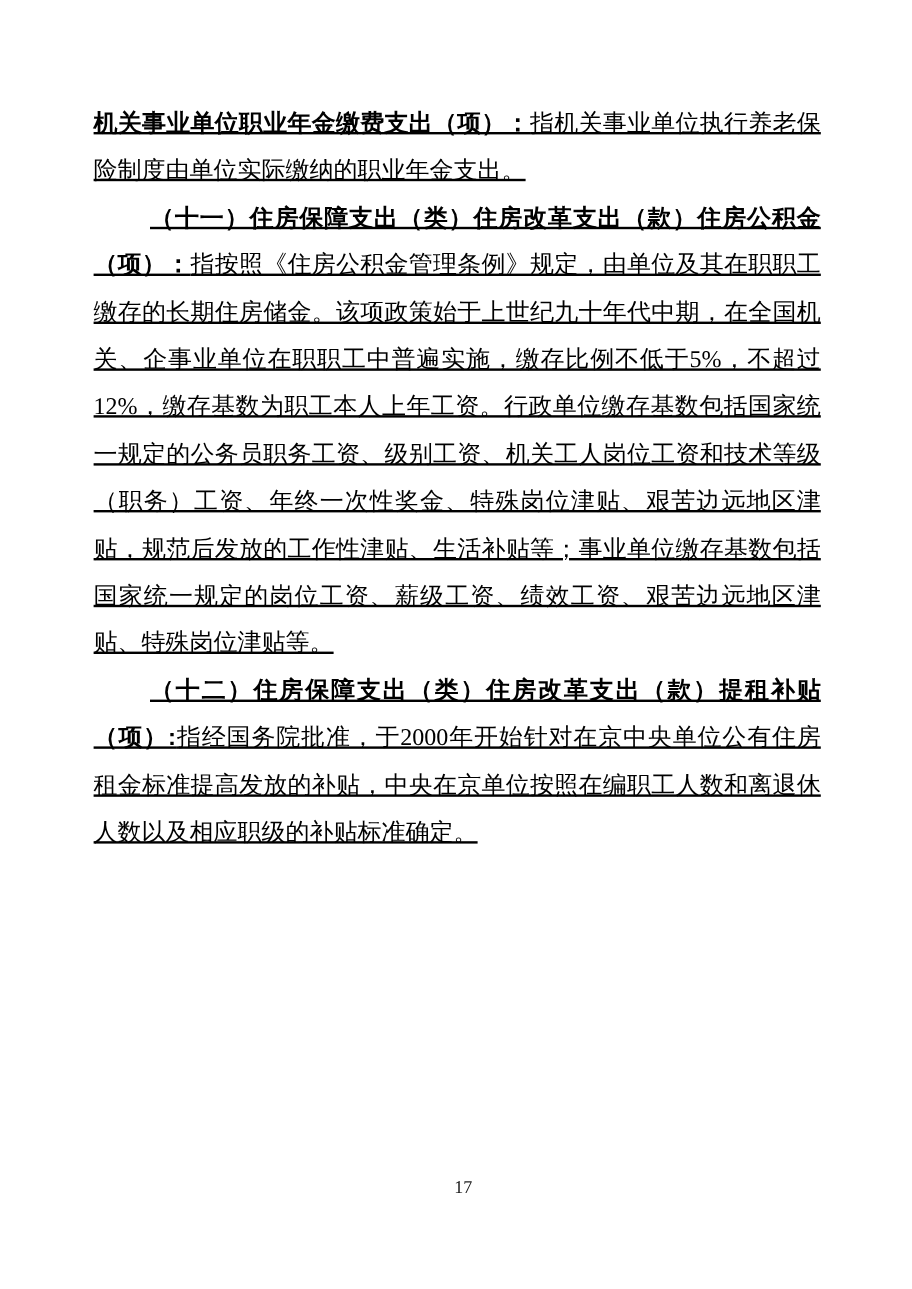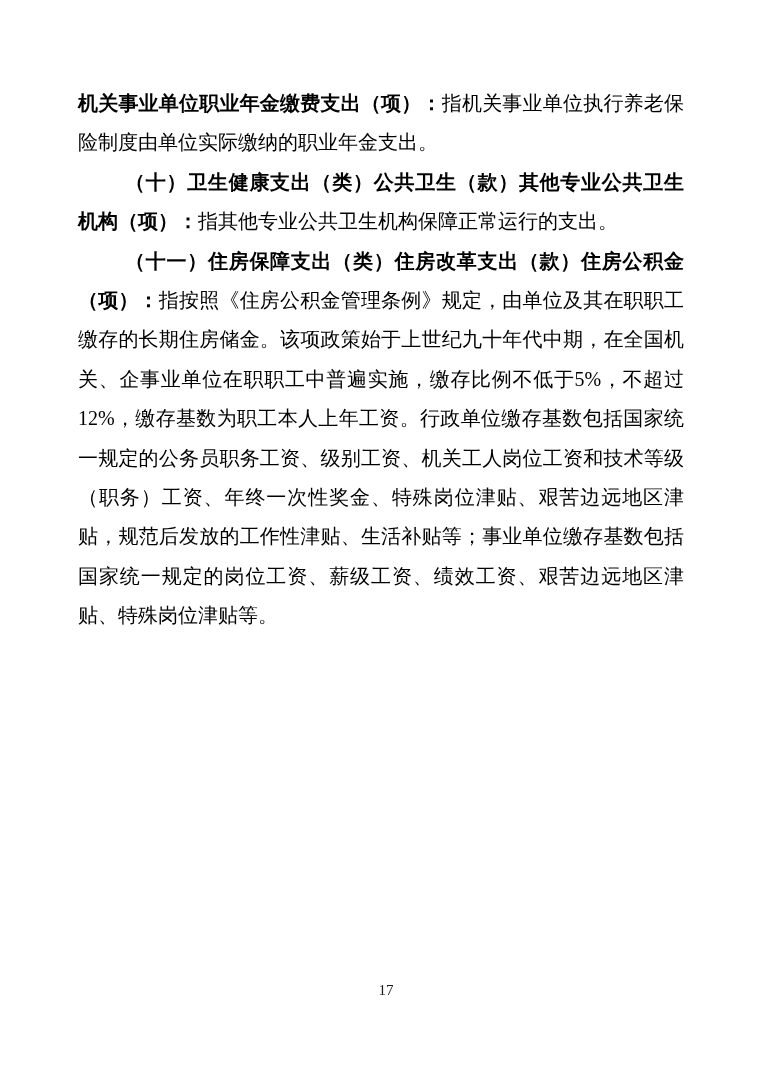--- a/index.html
+++ b/index.html
@@ -23,20 +23,21 @@
     font-family: "Liberation Serif", serif;
     font-size: 20px;
     line-height: 39.4px;
     text-align: justify;
     text-justify: inter-ideograph;
     color: #000000;
   }
   .para {
     margin: 0;
     padding: 0;
+    text-decoration: underline;
   }
   .para.indent {
     text-indent: 47px;
   }
   .term {
     font-weight: bold;
     font-family: "Liberation Sans", sans-serif;
   }
   .definition {
     font-weight: normal;
@@ -53,22 +54,22 @@
   }
 </style>
 </head>
 <body>
 
 <div class="page">
   <div class="content">
 
     <p class="para"><span class="term">机关事业单位职业年金缴费支出（项）：</span><span class="definition">指机关事业单位执行养老保险制度由单位实际缴纳的职业年金支出。</span></p>
 
-    <p class="para indent"><span class="term">（十）卫生健康支出（类）公共卫生（款）其他专业公共卫生机构（项）：</span><span class="definition">指其他专业公共卫生机构保障正常运行的支出。</span></p>
 
     <p class="para indent"><span class="term">（十一）住房保障支出（类）住房改革支出（款）住房公积金（项）：</span><span class="definition">指按照《住房公积金管理条例》规定，由单位及其在职职工缴存的长期住房储金。该项政策始于上世纪九十年代中期，在全国机关、企事业单位在职职工中普遍实施，缴存比例不低于5%，不超过12%，缴存基数为职工本人上年工资。行政单位缴存基数包括国家统一规定的公务员职务工资、级别工资、机关工人岗位工资和技术等级（职务）工资、年终一次性奖金、特殊岗位津贴、艰苦边远地区津贴，规范后发放的工作性津贴、生活补贴等；事业单位缴存基数包括国家统一规定的岗位工资、薪级工资、绩效工资、艰苦边远地区津贴、特殊岗位津贴等。</span></p>
 
+    <p class="para indent"><span class="term">（十二）住房保障支出（类）住房改革支出（款）提租补贴（项）:</span><span class="definition">指经国务院批准，于2000年开始针对在京中央单位公有住房租金标准提高发放的补贴，中央在京单位按照在编职工人数和离退休人数以及相应职级的补贴标准确定。</span></p>
 
 
   </div>
 
   <div class="footer">17</div>
 </div>
 
 </body></html>

